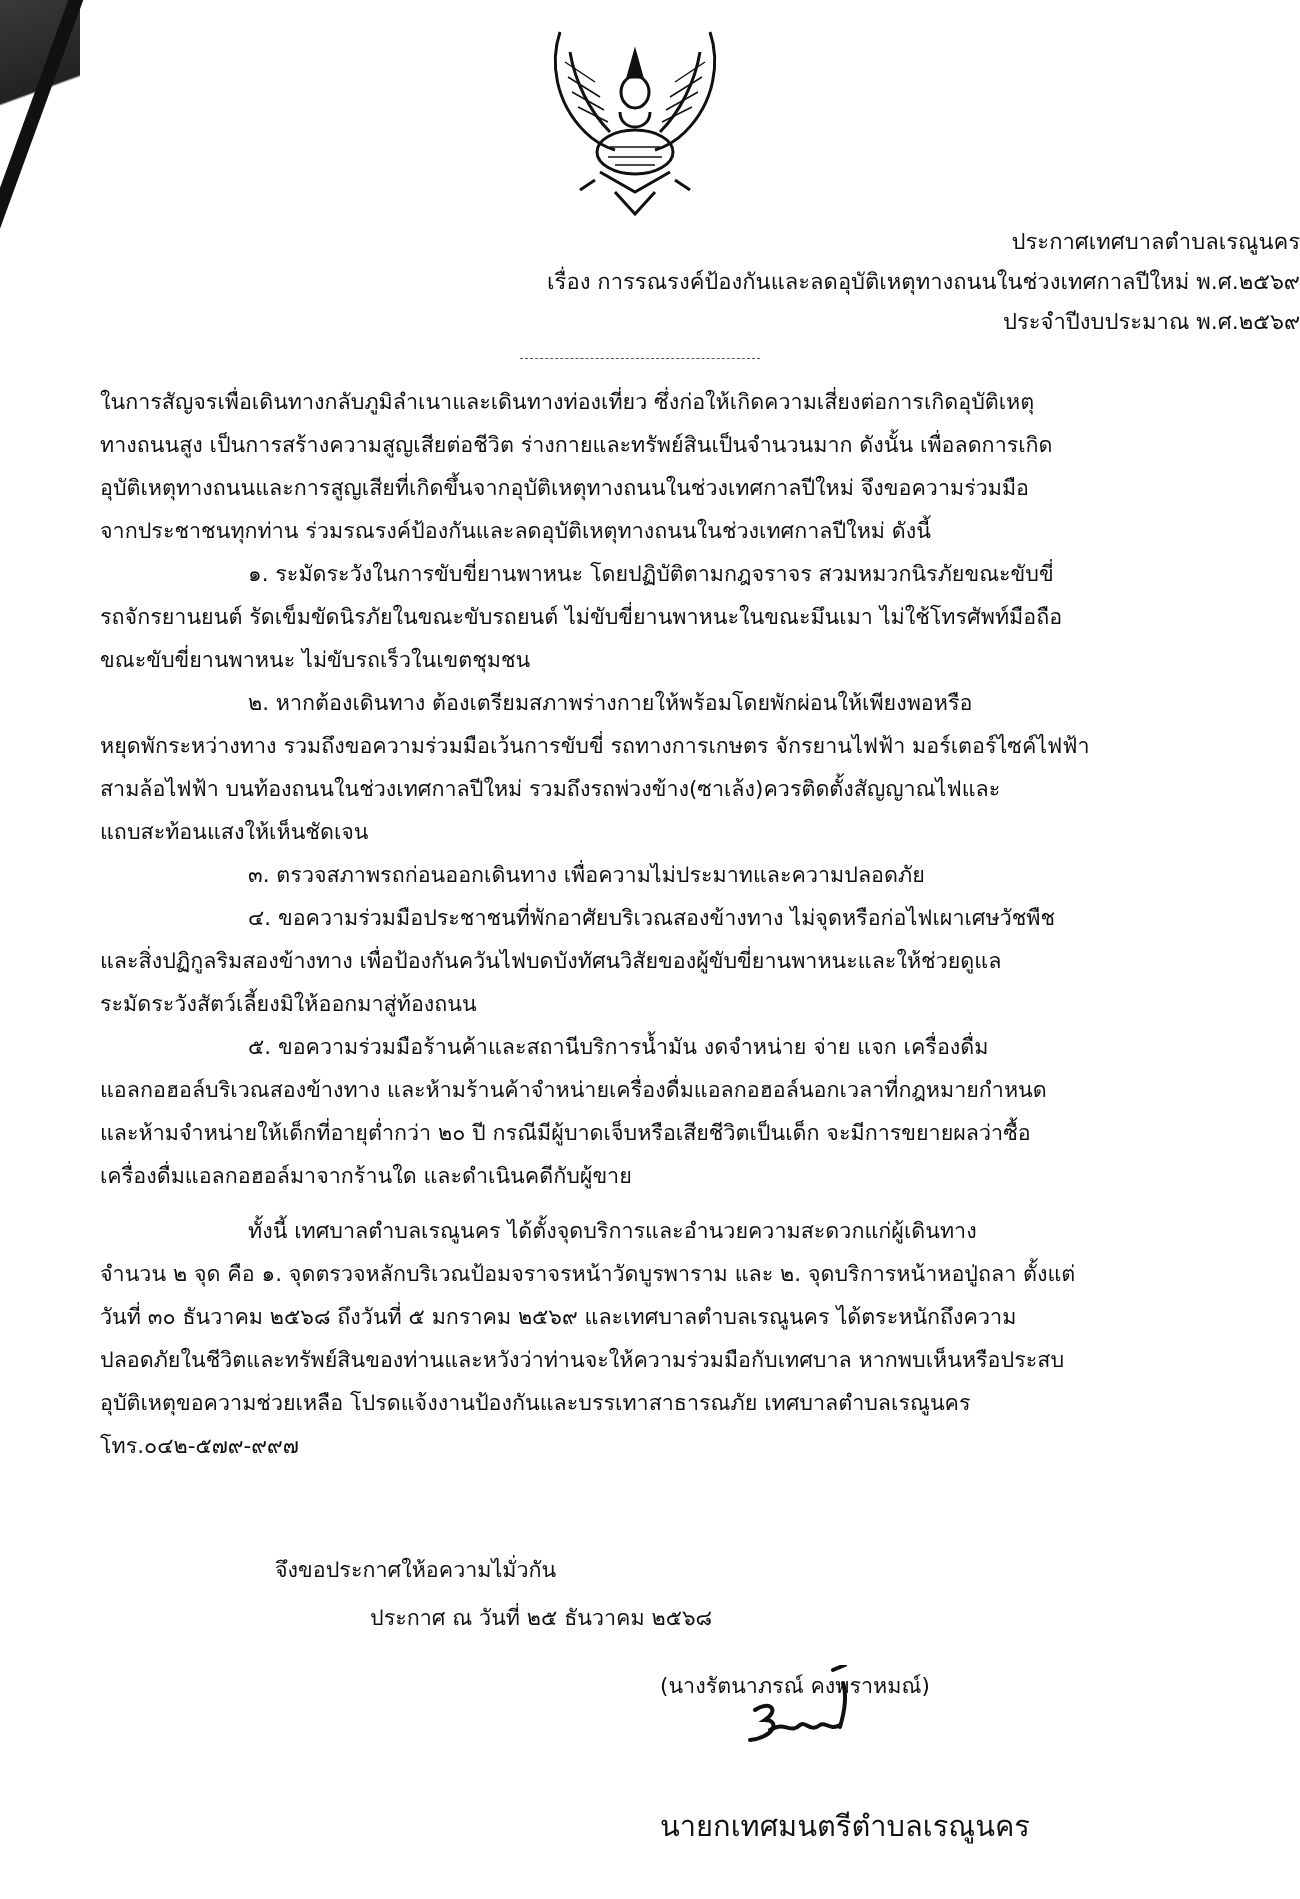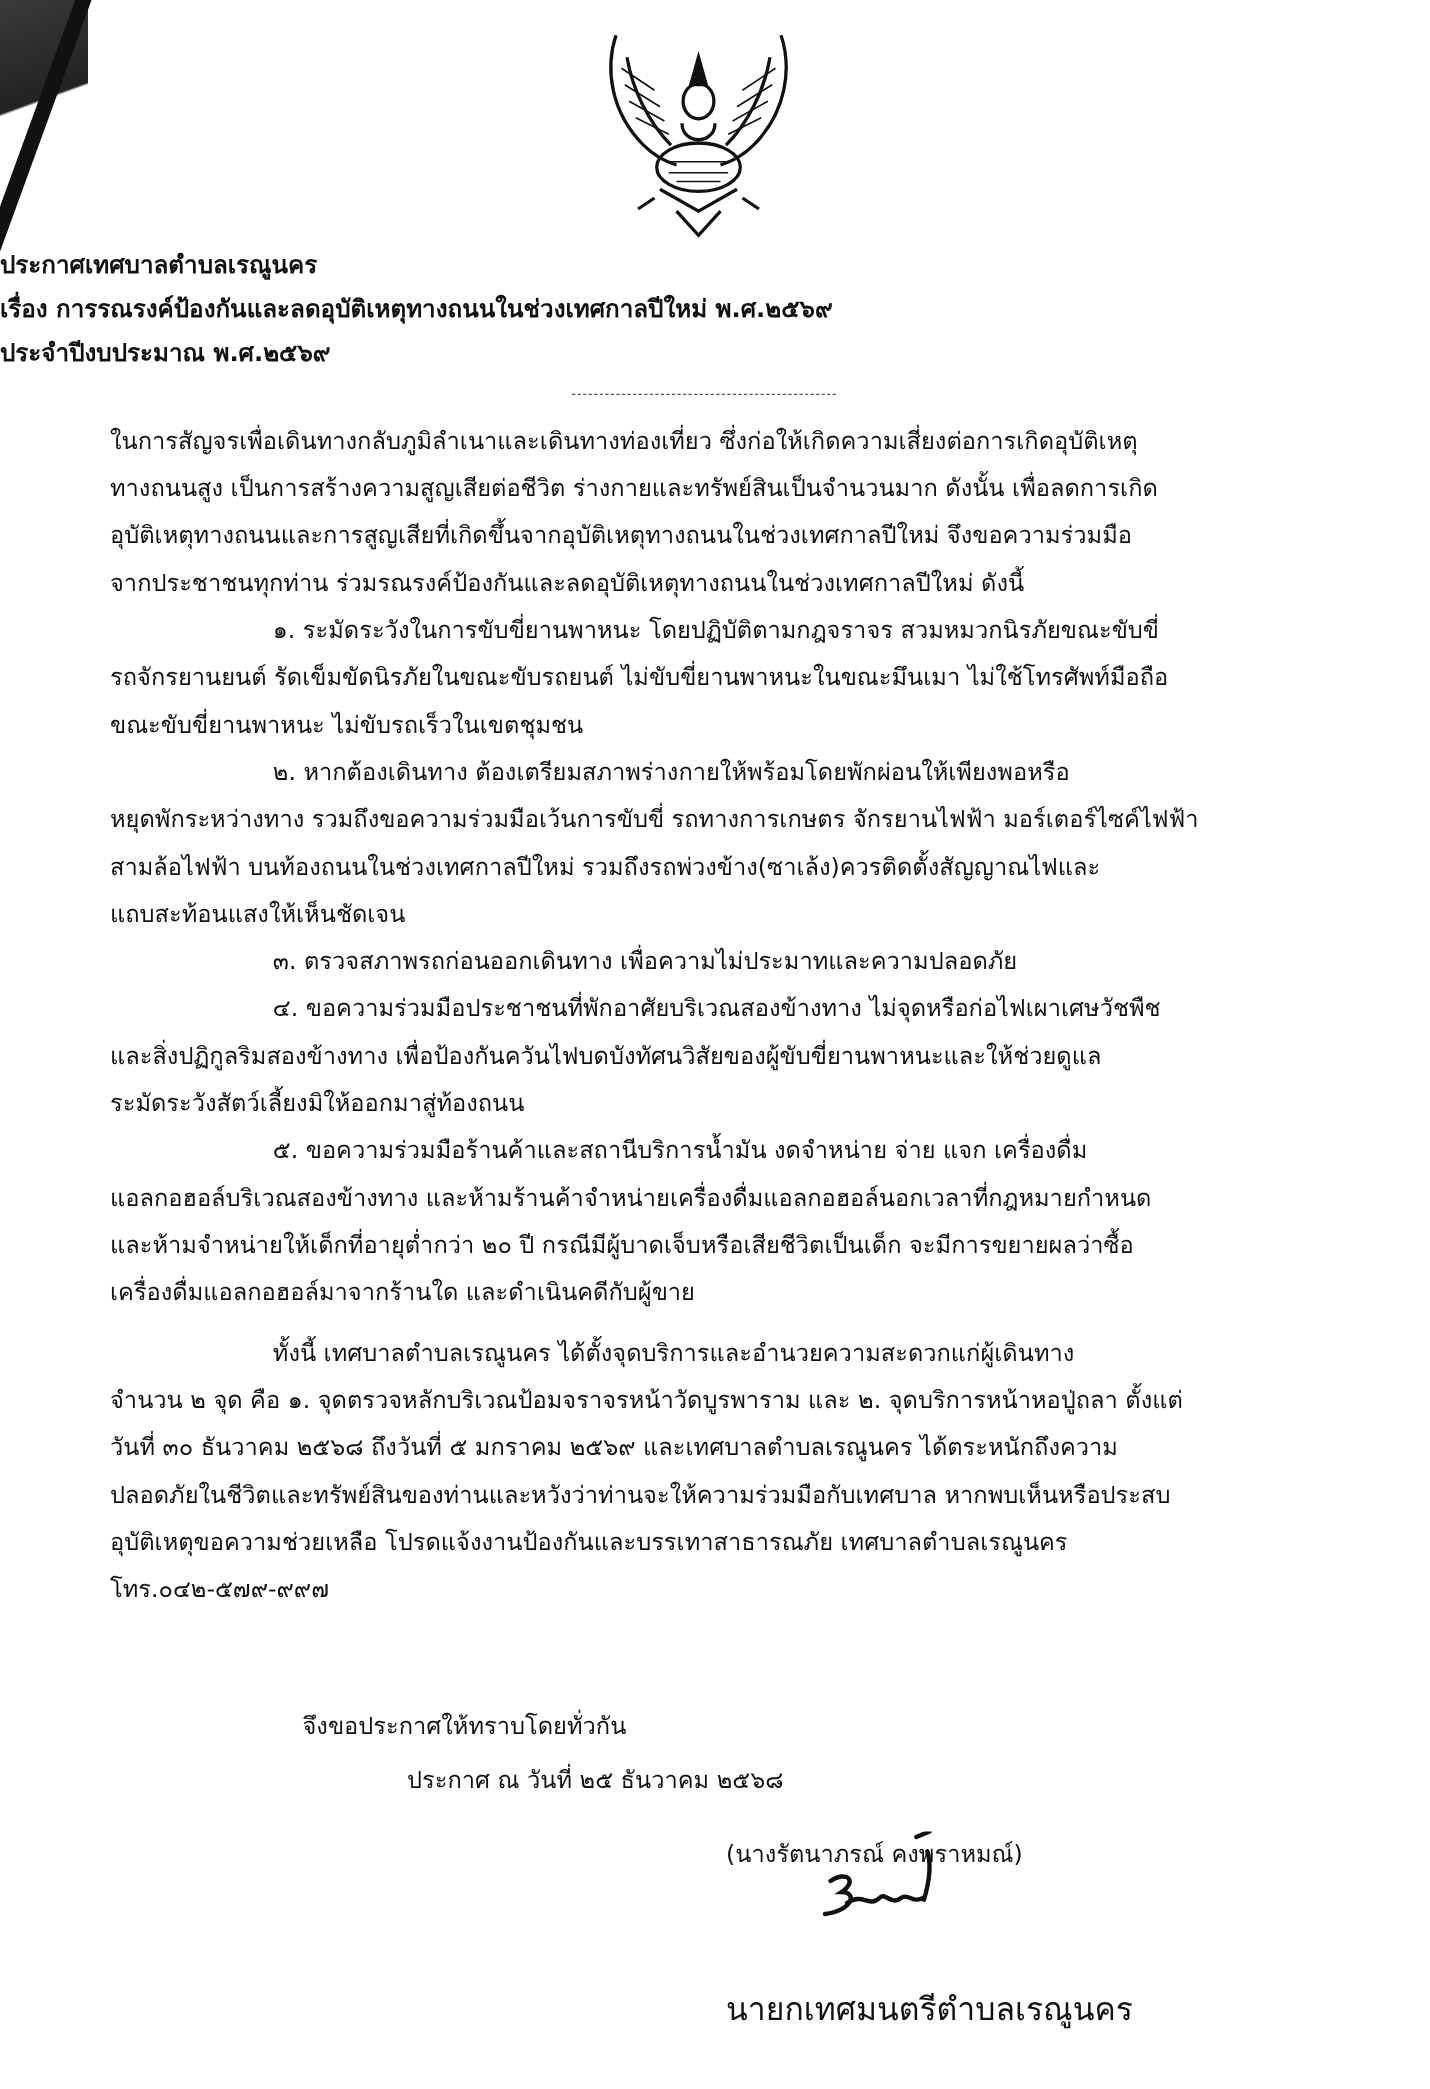--- a/index.html
+++ b/index.html
@@ -19,22 +19,22 @@
   }
   .corner-edge {
     position: absolute; left: -40px; top: -10px; width: 14px; height: 260px;
     background: #111; transform: rotate(20deg); transform-origin: top left;
     left: 72px;
   }
   .garuda {
     position: absolute; left: 540px; top: 22px; width: 190px; height: 195px;
   }
   .header {
-    position: absolute; left: 0; top: 222px; width: 1300px; text-align: left;
-    font-weight: bold; font-size: 22px; line-height: 40px;
+    position: absolute; left: 0; top: 222px; width: 1300px; text-align: right;
+    font-weight: normal; font-size: 22px; line-height: 40px;
   }
   .header .line { display: block; }
   .divider {
     position: absolute; left: 520px; top: 358px; width: 240px; height: 0;
     border-top: 1px dashed #555;
   }
   .body {
     position: absolute; left: 100px; top: 380px; width: 1135px;
     font-size: 21.5px; line-height: 43px;
   }
@@ -127,21 +127,21 @@
   <p class="para gap">
     <span class="ln ind">ทั้งนี้ เทศบาลตำบลเรณูนคร ได้ตั้งจุดบริการและอำนวยความสะดวกแก่ผู้เดินทาง</span>
     <span class="ln">จำนวน ๒ จุด คือ ๑. จุดตรวจหลักบริเวณป้อมจราจรหน้าวัดบูรพาราม และ ๒. จุดบริการหน้าหอปู่ถลา ตั้งแต่</span>
     <span class="ln">วันที่ ๓๐ ธันวาคม ๒๕๖๘ ถึงวันที่ ๕ มกราคม ๒๕๖๙ และเทศบาลตำบลเรณูนคร ได้ตระหนักถึงความ</span>
     <span class="ln">ปลอดภัยในชีวิตและทรัพย์สินของท่านและหวังว่าท่านจะให้ความร่วมมือกับเทศบาล หากพบเห็นหรือประสบ</span>
     <span class="ln">อุบัติเหตุขอความช่วยเหลือ โปรดแจ้งงานป้องกันและบรรเทาสาธารณภัย เทศบาลตำบลเรณูนคร</span>
     <span class="ln">โทร.๐๔๒-๕๗๙-๙๙๗</span>
   </p>
 </div>
 
-<div class="closing">จึงขอประกาศให้ทราบโดยทั่วกัน</div>
+<div class="closing">จึงขอประกาศให้อความไมั่วกัน</div>
 <div class="date-line">ประกาศ ณ วันที่ ๒๕ ธันวาคม ๒๕๖๘</div>
 
 <svg class="signature" viewBox="0 0 140 85">
   <g fill="none" stroke="#111" stroke-width="4" stroke-linecap="round">
     <path d="M20 45 C35 35 45 45 30 55 C45 55 40 72 15 75"></path>
     <path d="M35 65 C50 55 55 70 65 60 C70 55 75 68 85 60 C90 56 95 66 105 60"></path>
     <path d="M105 62 C110 45 112 30 108 18"></path>
     <path d="M98 5 L110 0"></path>
   </g>
 </svg>

